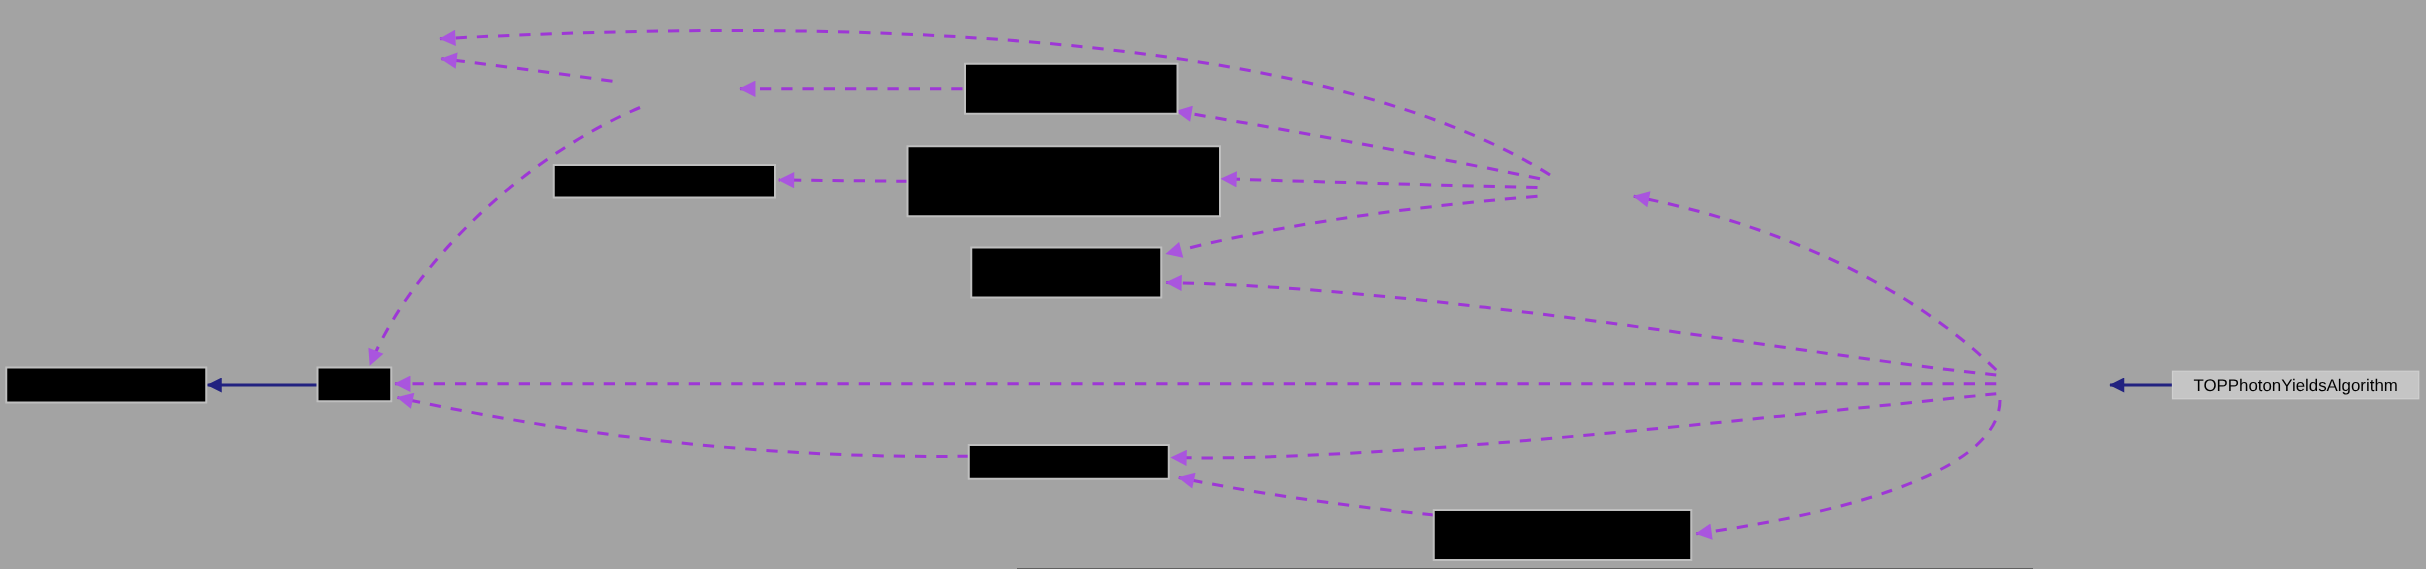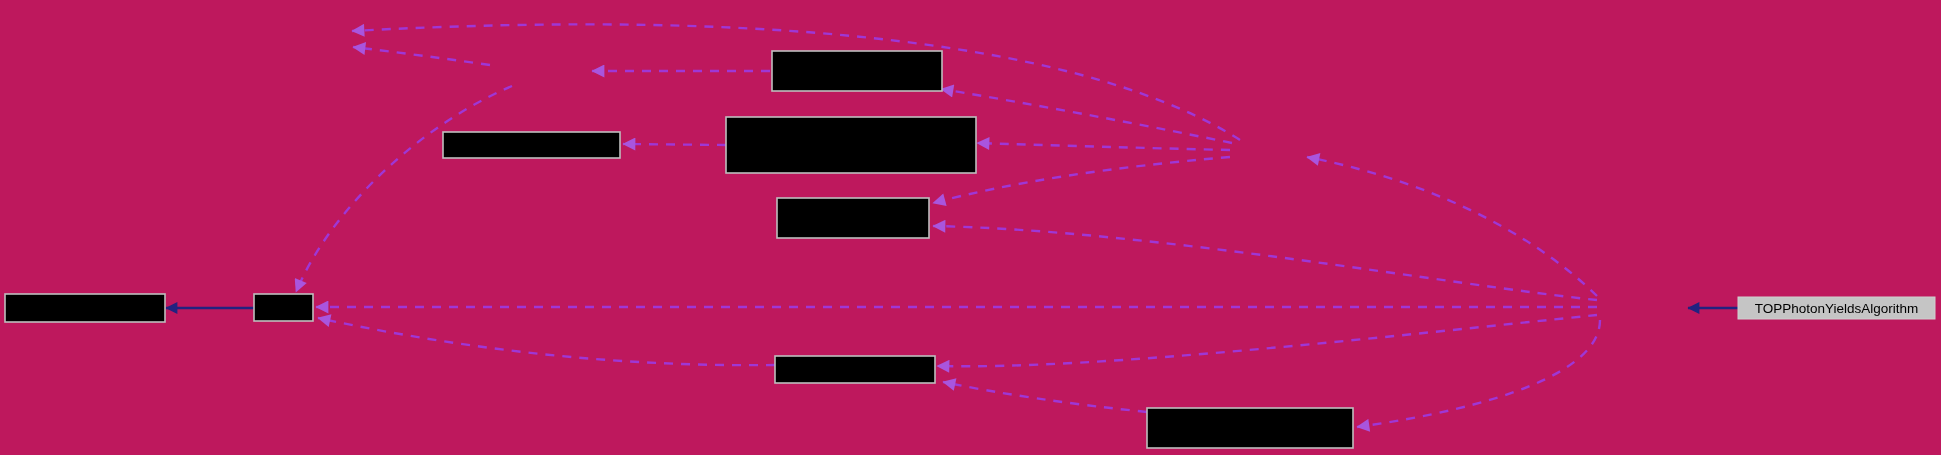--- a/index.html
+++ b/index.html
@@ -8,21 +8,21 @@
     background: #000000;
     width: 1941px;
     height: 455px;
     overflow: hidden;
     font-family: "Liberation Sans", sans-serif;
   }
   #stage {
     position: relative;
     width: 1941px;
     height: 455px;
-    background: #be185d;
+    background: #a3a3a3;
   }
   svg { display: block; }
   .class-box {
     fill: #000000;
     stroke: #bfbfbf;
     stroke-width: 1.6;
   }
   .labeled-box {
     fill: #c5c5c5;
     stroke: #cfcfcf;

